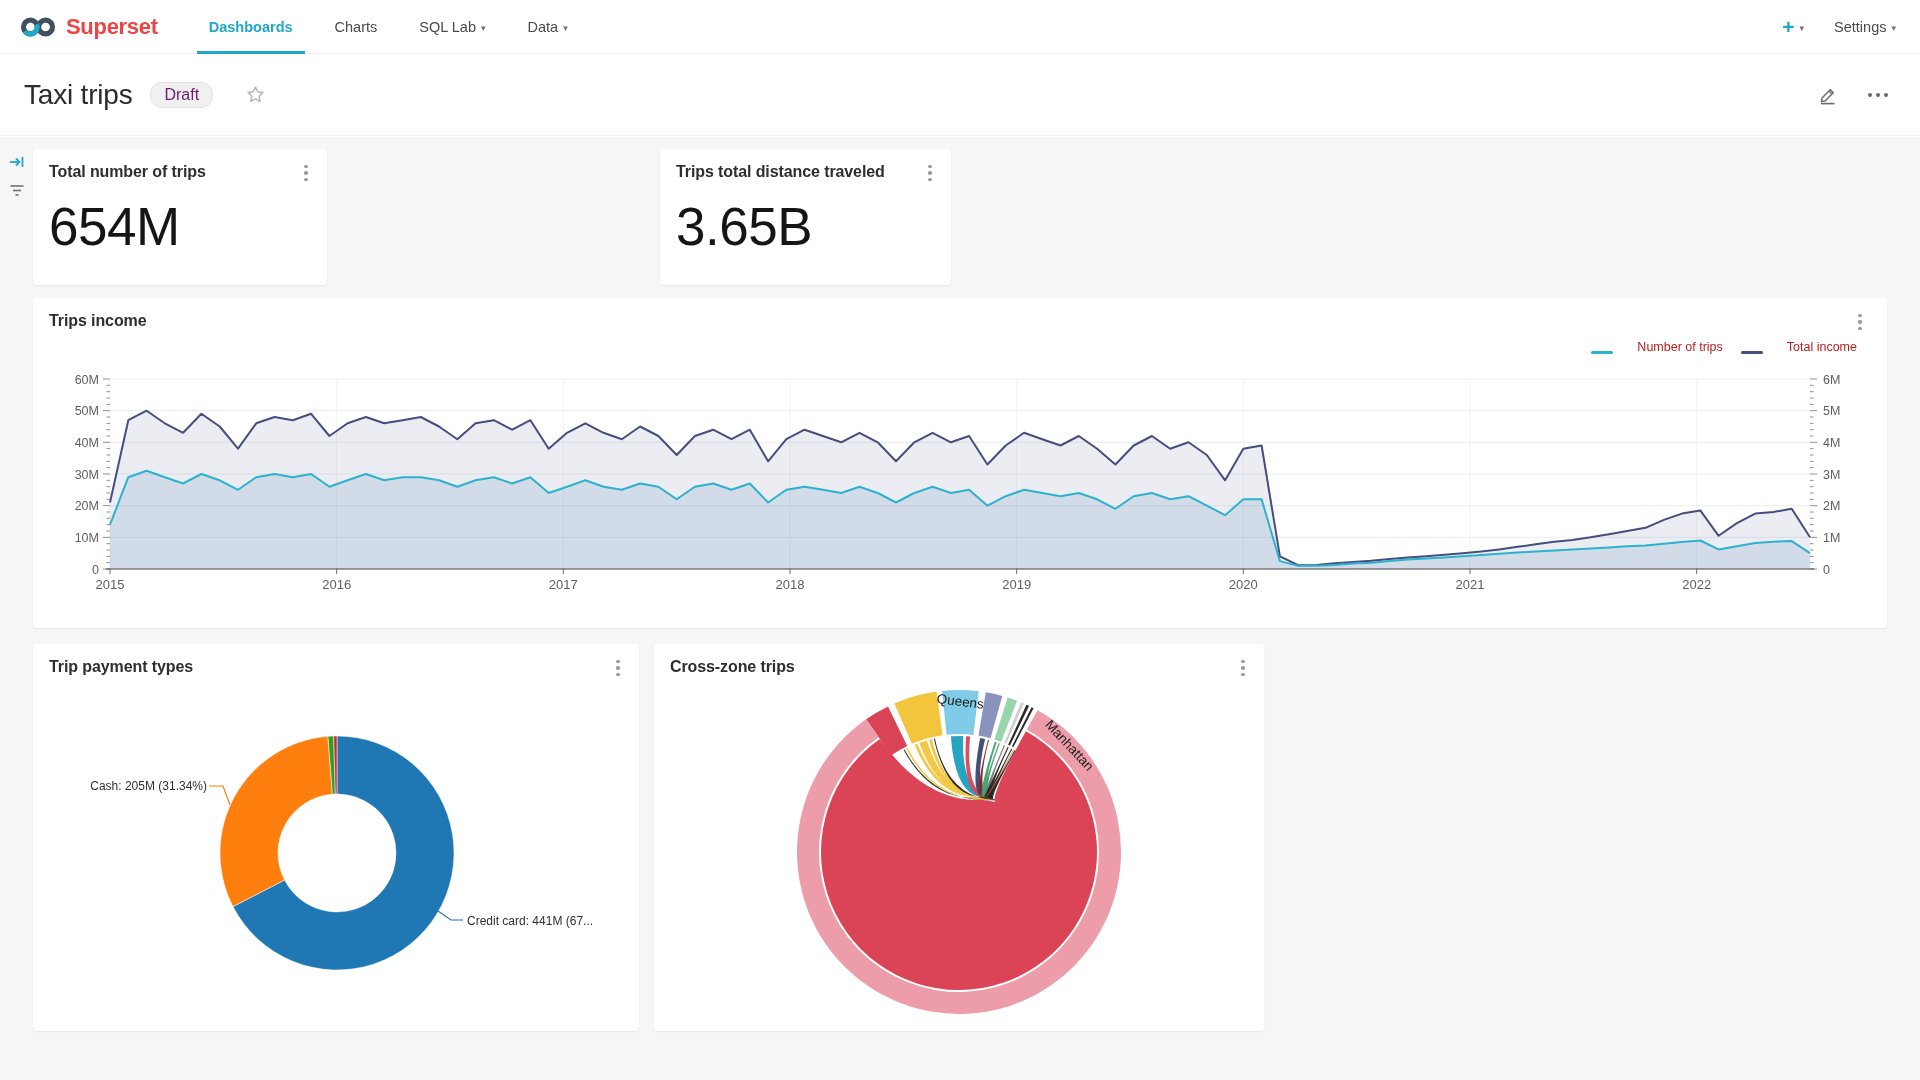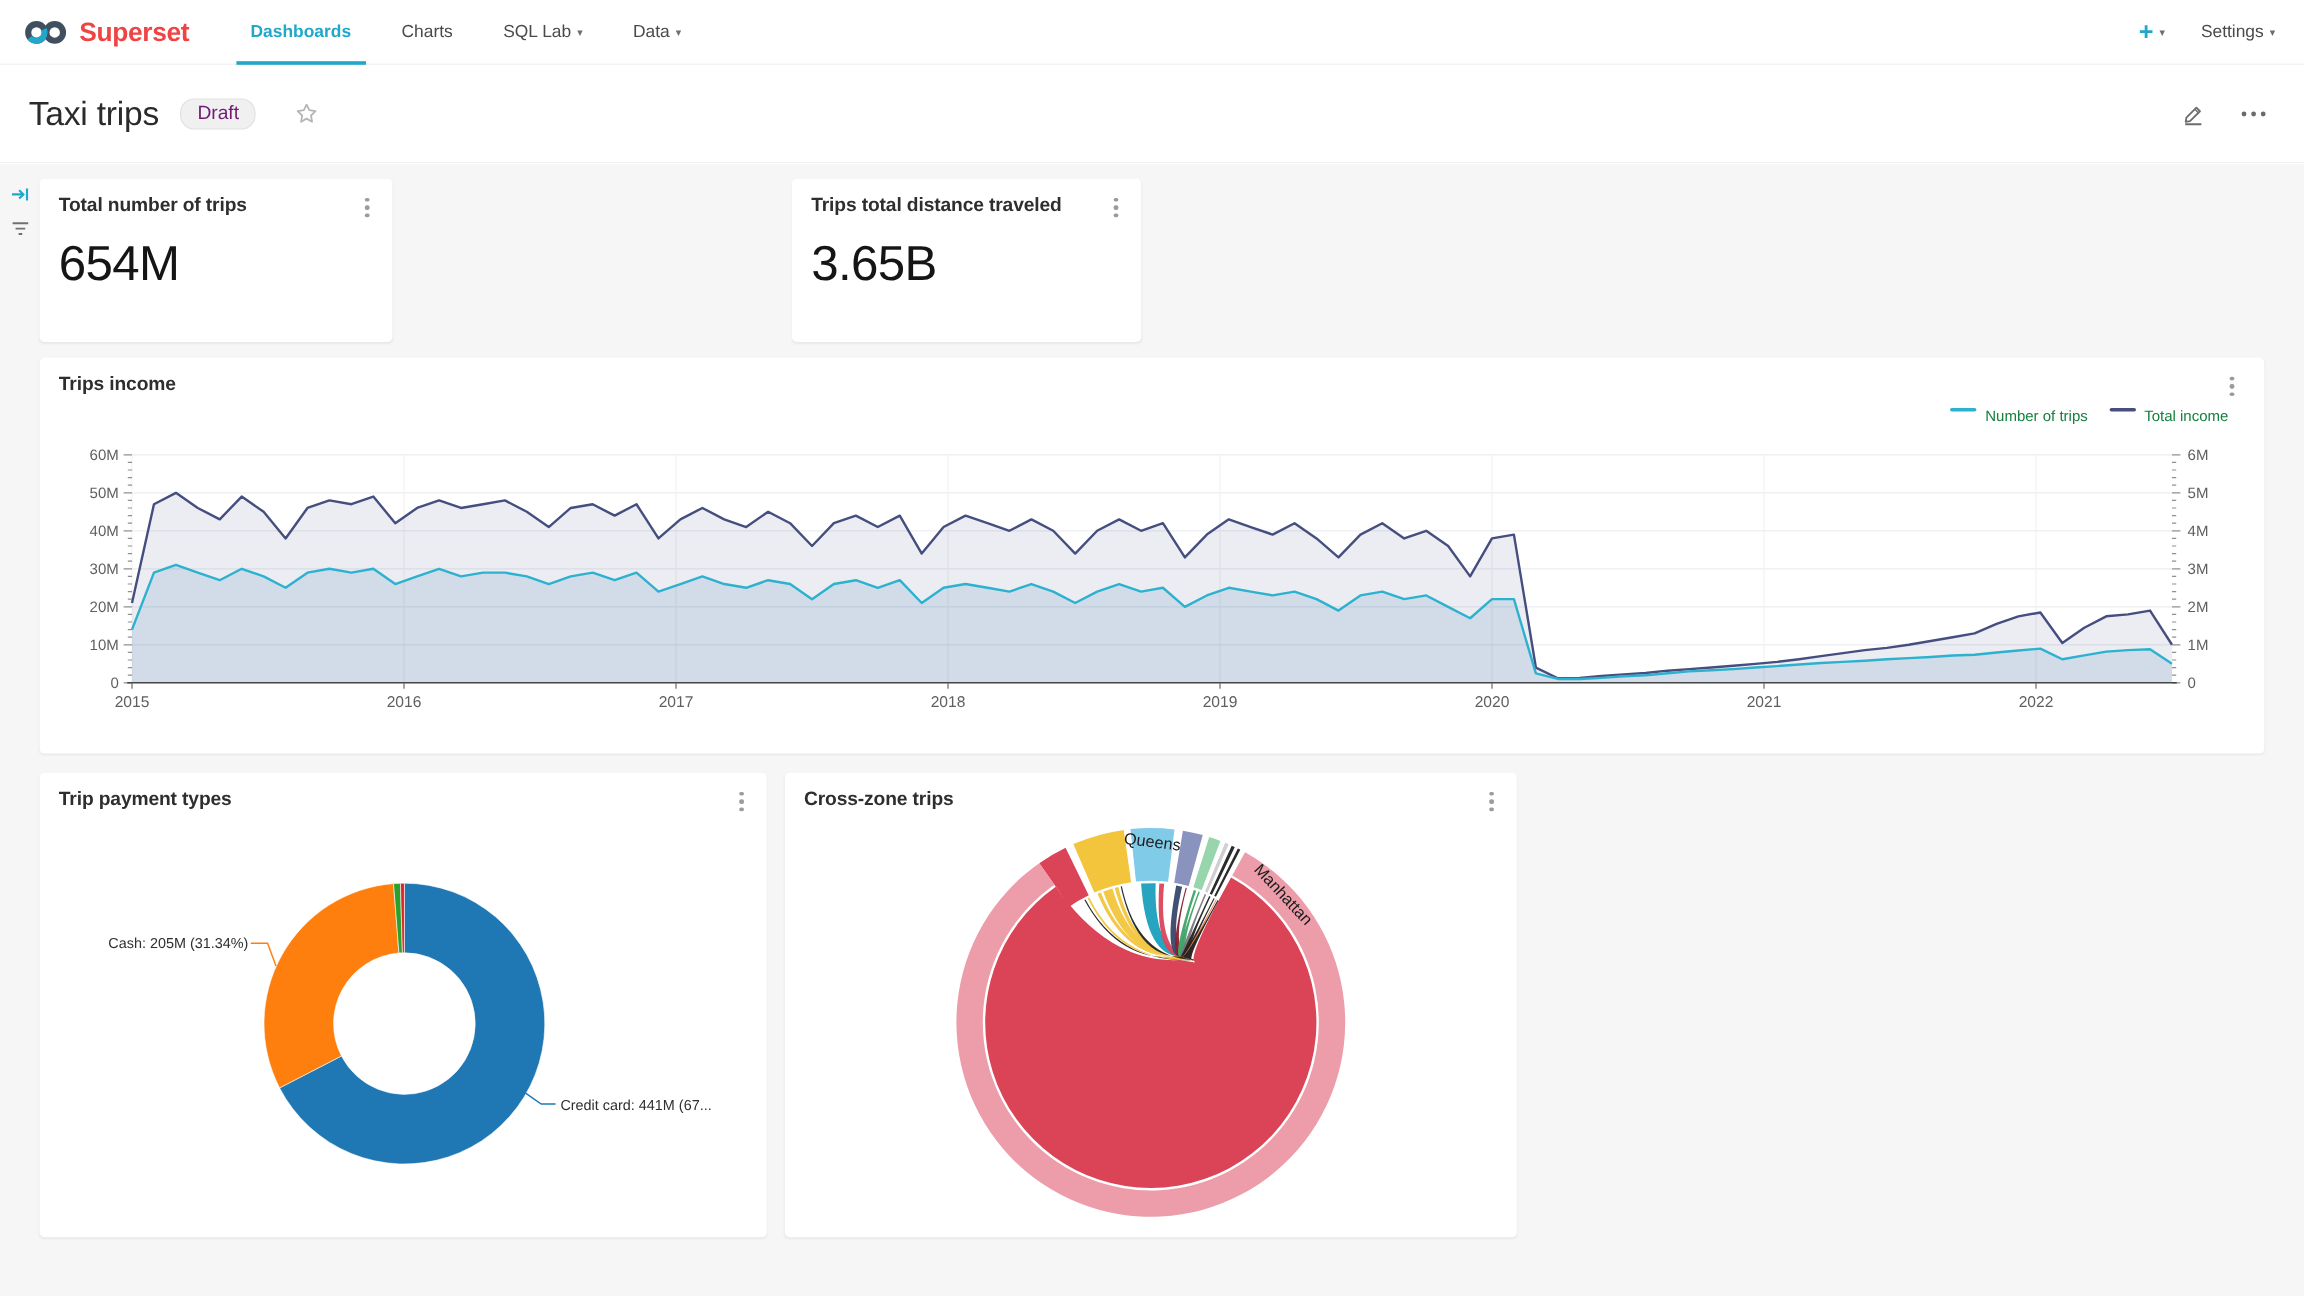--- a/index.html
+++ b/index.html
@@ -36,27 +36,27 @@
 
   
   .dash { position:absolute; top:137px; left:0; right:0; bottom:0; background:#F6F6F7; }
   .card { position:absolute; background:#fff; border-radius:4px;
     box-shadow:0 1px 2px rgba(0,0,0,0.06); }
   .chead { position:absolute; top:14px; left:16px; font-size:16px; font-weight:700;
     color:#2E2E2E; letter-spacing:-0.1px; }
   .kebab { position:absolute; top:12px; right:10px; width:22px; height:24px; display:flex;
     flex-direction:column; align-items:center; justify-content:center; gap:3px; cursor:pointer; }
   .kebab i { width:3.4px; height:3.4px; border-radius:50%; background:#9B9B9B; }
-  .kpival { position:absolute; top:47px; left:16px; font-size:41px; font-weight:500;
+  .kpival { position:absolute; top:47px; left:16px; font-size:53px; font-weight:500;
     color:#151515; letter-spacing:-0.5px; }
 
   .fstrip-btn { position:absolute; cursor:pointer; display:flex; }
 
   .legend { position:absolute; top:42px; right:30px; display:flex; gap:18px; align-items:center; }
-  .legitem { display:flex; align-items:flex-start; gap:7px; font-size:12.5px; color:#15803d; cursor:pointer; }
+  .legitem { display:flex; align-items:flex-end; gap:24px; font-size:12.5px; color:#b91c1c; cursor:pointer; }
   .legswatch { width:22px; height:3px; border-radius:2px; }
 
   .callout { position:absolute; font-size:12px; color:#2F2F2F; white-space:nowrap; }
   .chartsvg { position:absolute; }
 </style>
 </head>
 <body>
 
 <div class="topnav">
   <div class="brandwrap">

